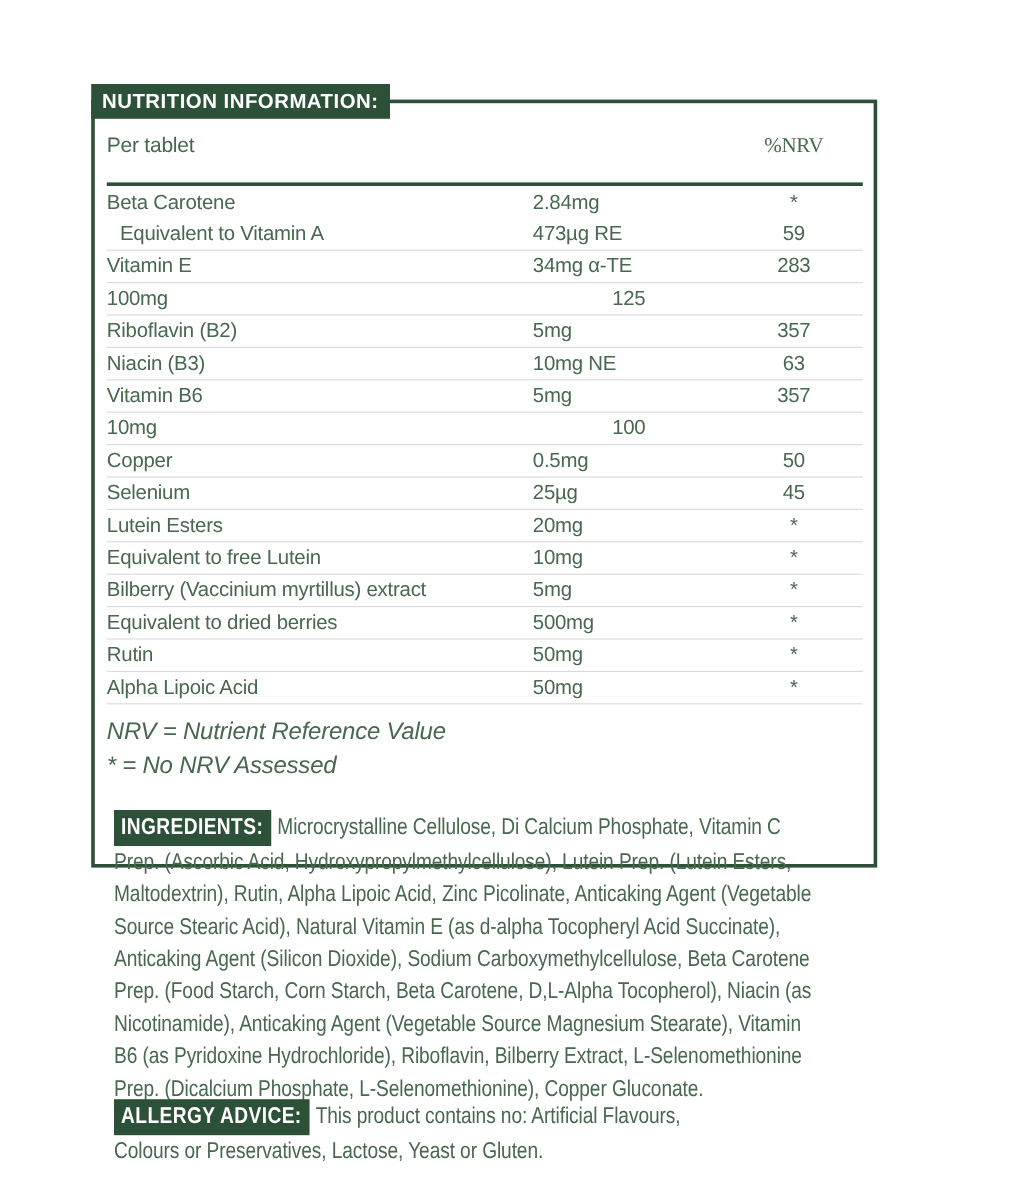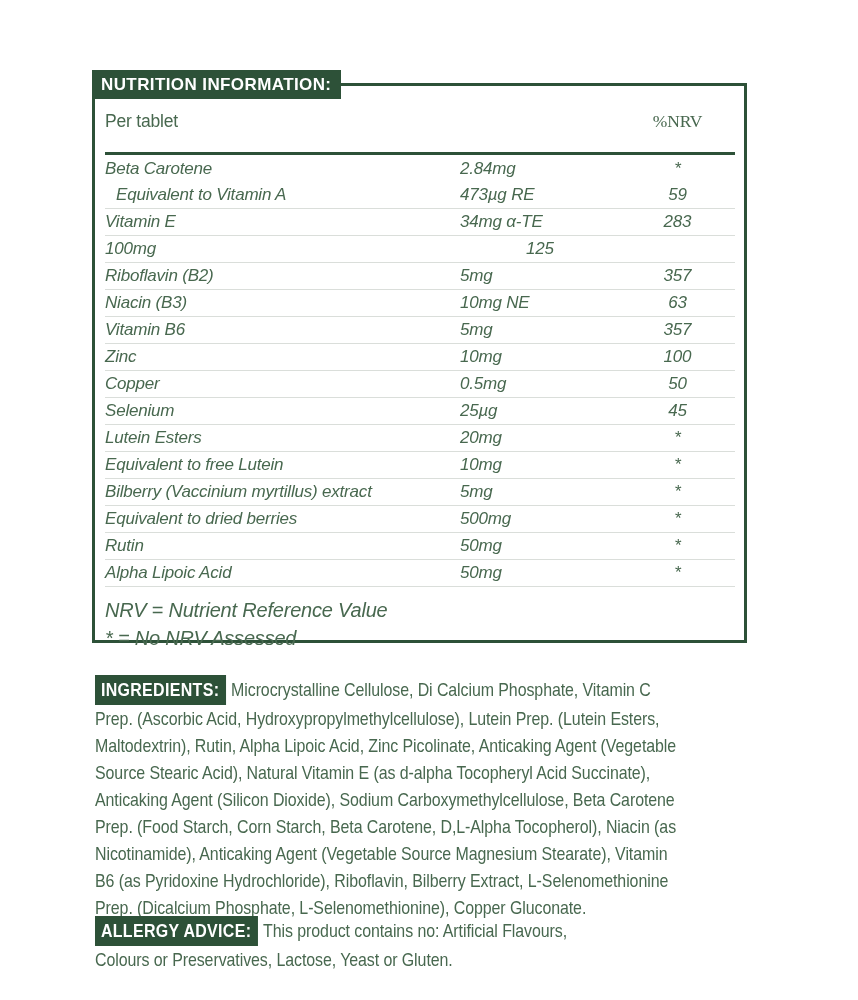--- a/index.html
+++ b/index.html
@@ -6,22 +6,22 @@
   body {
     width:858px; height:1000px;
     background:#ffffff;
     font-family:"Liberation Sans", sans-serif;
     overflow:hidden;
   }
   .sheet { position:relative; width:858px; height:1000px; background:#fff; }
 
   
   .nutri-box {
-    position:absolute; left:92px; top:83px;
-    width:655px; height:560px;
+    position:absolute; left:76px; top:83px;
+    width:655px; height:640px;
     border:3px solid var(--green);
     box-sizing:border-box;
     background:#fff;
   }
   .nutri-title {
     position:absolute; left:-3px; top:-16px;
     background:var(--green); color:#fff;
     font-size:17px; font-weight:bold; letter-spacing:.4px;
     padding:5px 10px 4px 9px;
     white-space:nowrap;
@@ -34,21 +34,20 @@
   }
   .thead .col-right { text-align:center;font-family:Liberation Serif, serif; }
   .thick-rule { height:3px; background:var(--green); }
 
   .row {
     display:grid; grid-template-columns:355px 160px 1fr;
     align-items:center; height:27px;
     font-size:17px; letter-spacing:-0.2px;
     border-bottom:1px solid var(--rule);
     box-sizing:border-box;
-    font-style:italic;
   }
   .row.no-rule { border-bottom:none; }
   .row.indent .cell-name { padding-left:11px; }
   .cell-nrv { text-align:center; }
 
   .footnotes { padding-top:9px; font-size:20px; line-height:28px; letter-spacing:-0.2px;font-style:italic; }
 
   
   .section {
     position:absolute; left:95px;
@@ -121,21 +120,20 @@
             <div class="cell-nrv">63</div>
           </div>
 
           <div class="row">
             <div class="cell-name">Vitamin B6</div>
             <div class="cell-amount">5mg</div>
             <div class="cell-nrv">357</div>
           </div>
 
           <div class="row">
-            <div class="cell-name">Zinc</div>
             <div class="cell-amount">10mg</div>
             <div class="cell-nrv">100</div>
           </div>
 
           <div class="row">
             <div class="cell-name">Copper</div>
             <div class="cell-amount">0.5mg</div>
             <div class="cell-nrv">50</div>
           </div>
 

